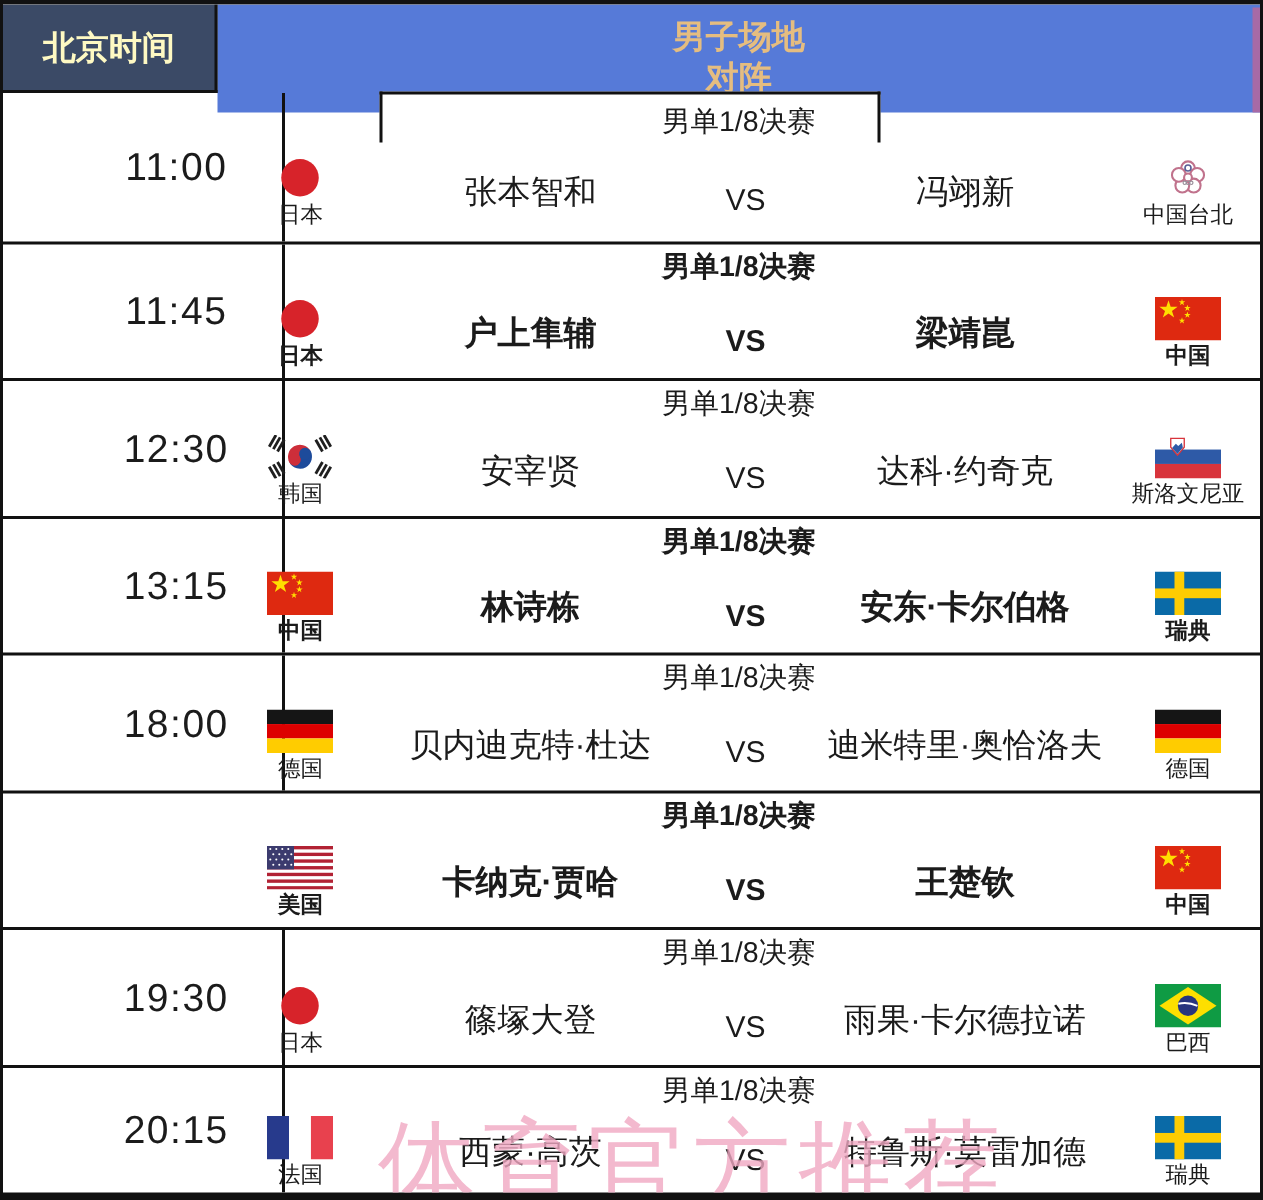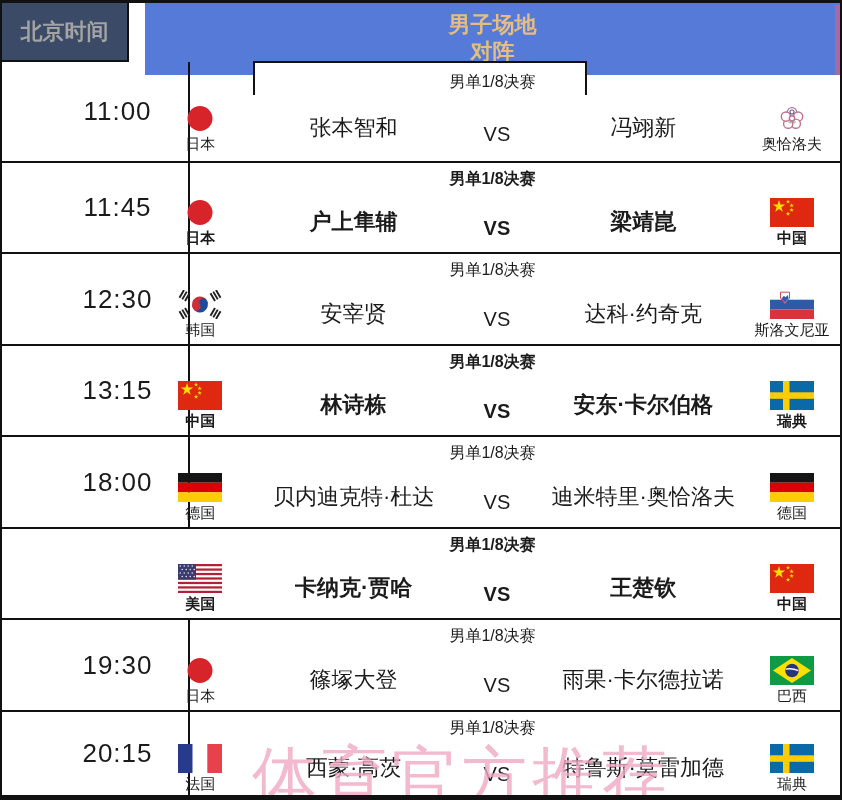--- a/index.html
+++ b/index.html
@@ -3,45 +3,45 @@
 <meta charset="utf-8">
 <style>
   html,body{margin:0;padding:0;background:#fff;}
   .screen{
     position:relative;width:842px;height:800px;box-sizing:border-box;
     border:2px solid #111;border-top-width:3px;border-bottom-width:5px;
     background:#fff;font-family:"Liberation Sans","DejaVu Sans",sans-serif;
     overflow:hidden;color:#1b1b1b;
   }
   .time-header{
-    position:absolute;left:0;top:0;width:127px;height:59px;box-sizing:border-box;
+    position:absolute;left:0;top:0;width:143px;height:59px;box-sizing:border-box;
     background:#3b4a66;border-right:2px solid #111;border-bottom:2px solid #111;
     display:flex;align-items:center;justify-content:center;
-    font-size:22px;font-weight:bold;color:#a3a3a3;z-index:2;
+    font-size:22px;font-weight:bold;color:#fef9c3;z-index:2;
   }
   .venue-header{
     position:absolute;left:143px;top:0;width:695px;height:72px;
     background:#567ad8;z-index:1;display:flex;flex-direction:column;
     align-items:center;justify-content:flex-start;padding-top:8px;box-sizing:border-box;
     font-size:22px;font-weight:bold;color:#e5bd80;line-height:27px;text-align:center;
   }
   .round-box{
     position:absolute;left:251px;top:58px;width:334px;height:34px;box-sizing:border-box;
     background:#fff;border:2px solid #111;border-bottom:none;z-index:3;
   }
   .pink-sliver{position:absolute;right:0;top:2px;width:5px;height:70px;background:#b5679d;opacity:.85;z-index:6;}
   .row{position:absolute;left:0;width:838px;box-sizing:border-box;border-bottom:2px solid #111;z-index:4;background:transparent;}
   .row.last{border-bottom:none;}
   .time-cell{
     position:absolute;left:0;top:0;bottom:0;width:143px;box-sizing:border-box;
     border-right:2px solid #111;display:flex;align-items:center;justify-content:center;
     font-size:26px;letter-spacing:1px;margin-left:45px;
   }
   .content{position:absolute;left:143px;right:0;top:0;bottom:0;display:flex;flex-direction:column;}
-  .round-label{flex:0 0 auto;text-align:center;font-size:16px;padding-top:3px;line-height:26px;}
+  .round-label{flex:0 0 auto;text-align:center;font-size:19px;padding-top:3px;line-height:26px;}
   .row.first .round-label{padding-top:7px;}
   .match-line{flex:1;display:flex;align-items:center;}
   .flag-block{display:flex;flex-direction:column;align-items:center;justify-content:center;}
   .flag-block.left{width:112px;align-items:center;}
   .flag-block.right{width:97px;}
   .flag svg{display:block;}
   .country{margin-top:3px;font-size:15px;line-height:16px;}
   .player{font-size:22px;text-align:center;}
   .player.p1{width:198px;}
   .player.p2{width:204px;}
@@ -93,21 +93,21 @@
                     <circle cx="22" cy="14.3" r="2.6"></circle>
                   </g>
                   <circle cx="22" cy="8" r="2" stroke="#5a5f96" fill="#fff" stroke-width="1.1"></circle>
                   <g stroke="#9a8f9a" stroke-width="0.8" fill="none">
                     <circle cx="19.8" cy="17.9" r="1.1"></circle>
                     <circle cx="22" cy="17.9" r="1.1"></circle>
                     <circle cx="24.2" cy="17.9" r="1.1"></circle>
                   </g>
                 </svg>
               </span>
-          <span class="country">奥恰洛夫</span>
+          <span class="country">中国台北</span>
         </div>
       </div>
     </div>
   </div>
       <div class="row featured" style="top: 160px; height: 91px;">
     <div class="time-cell">11:45</div>
     <div class="content">
       <div class="round-label">男单1/8决赛</div>
       <div class="match-line">
         <div class="flag-block left">

